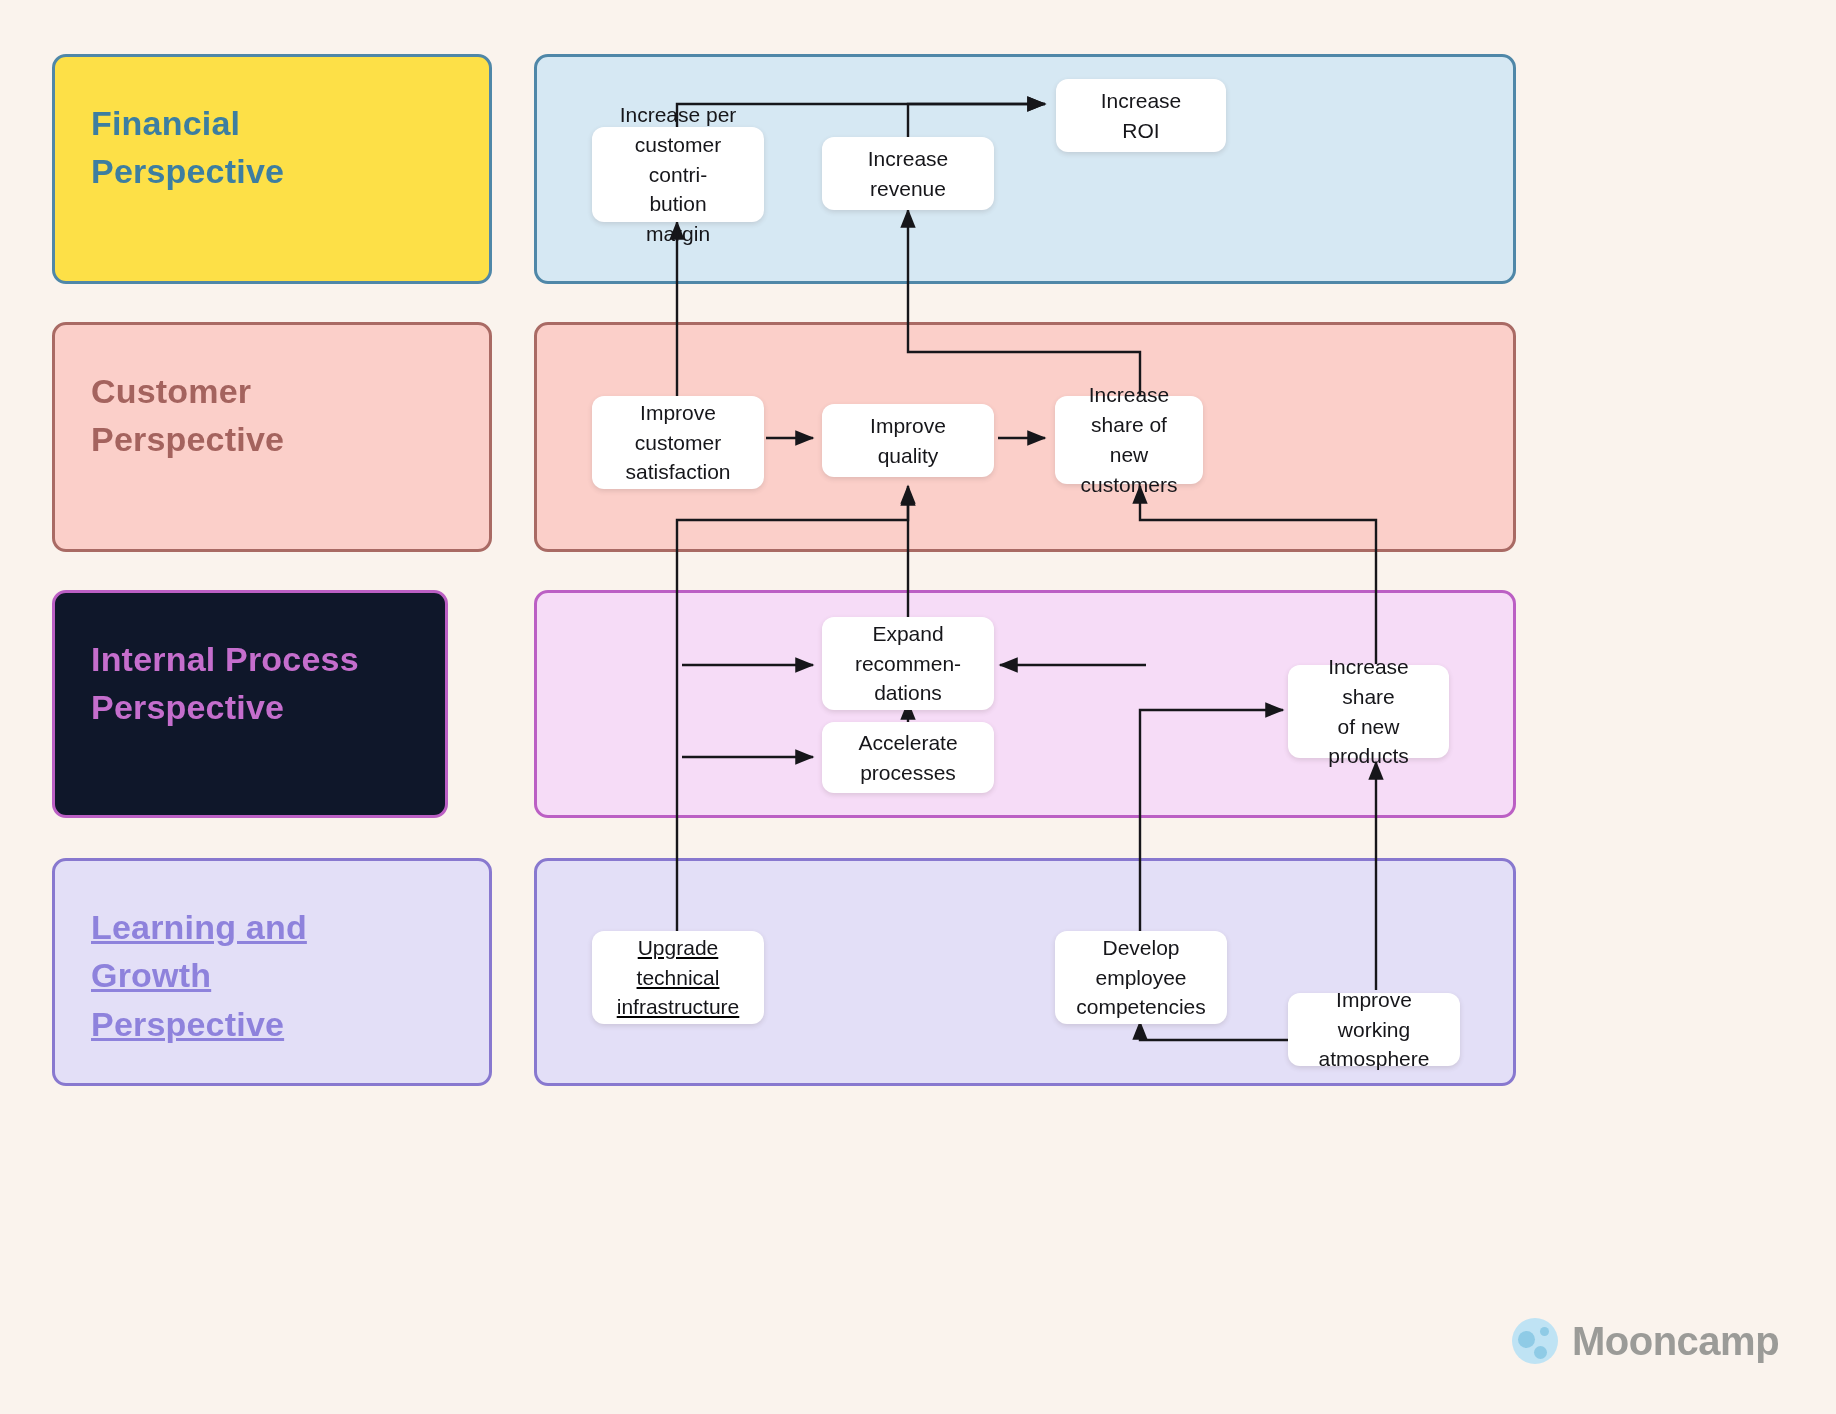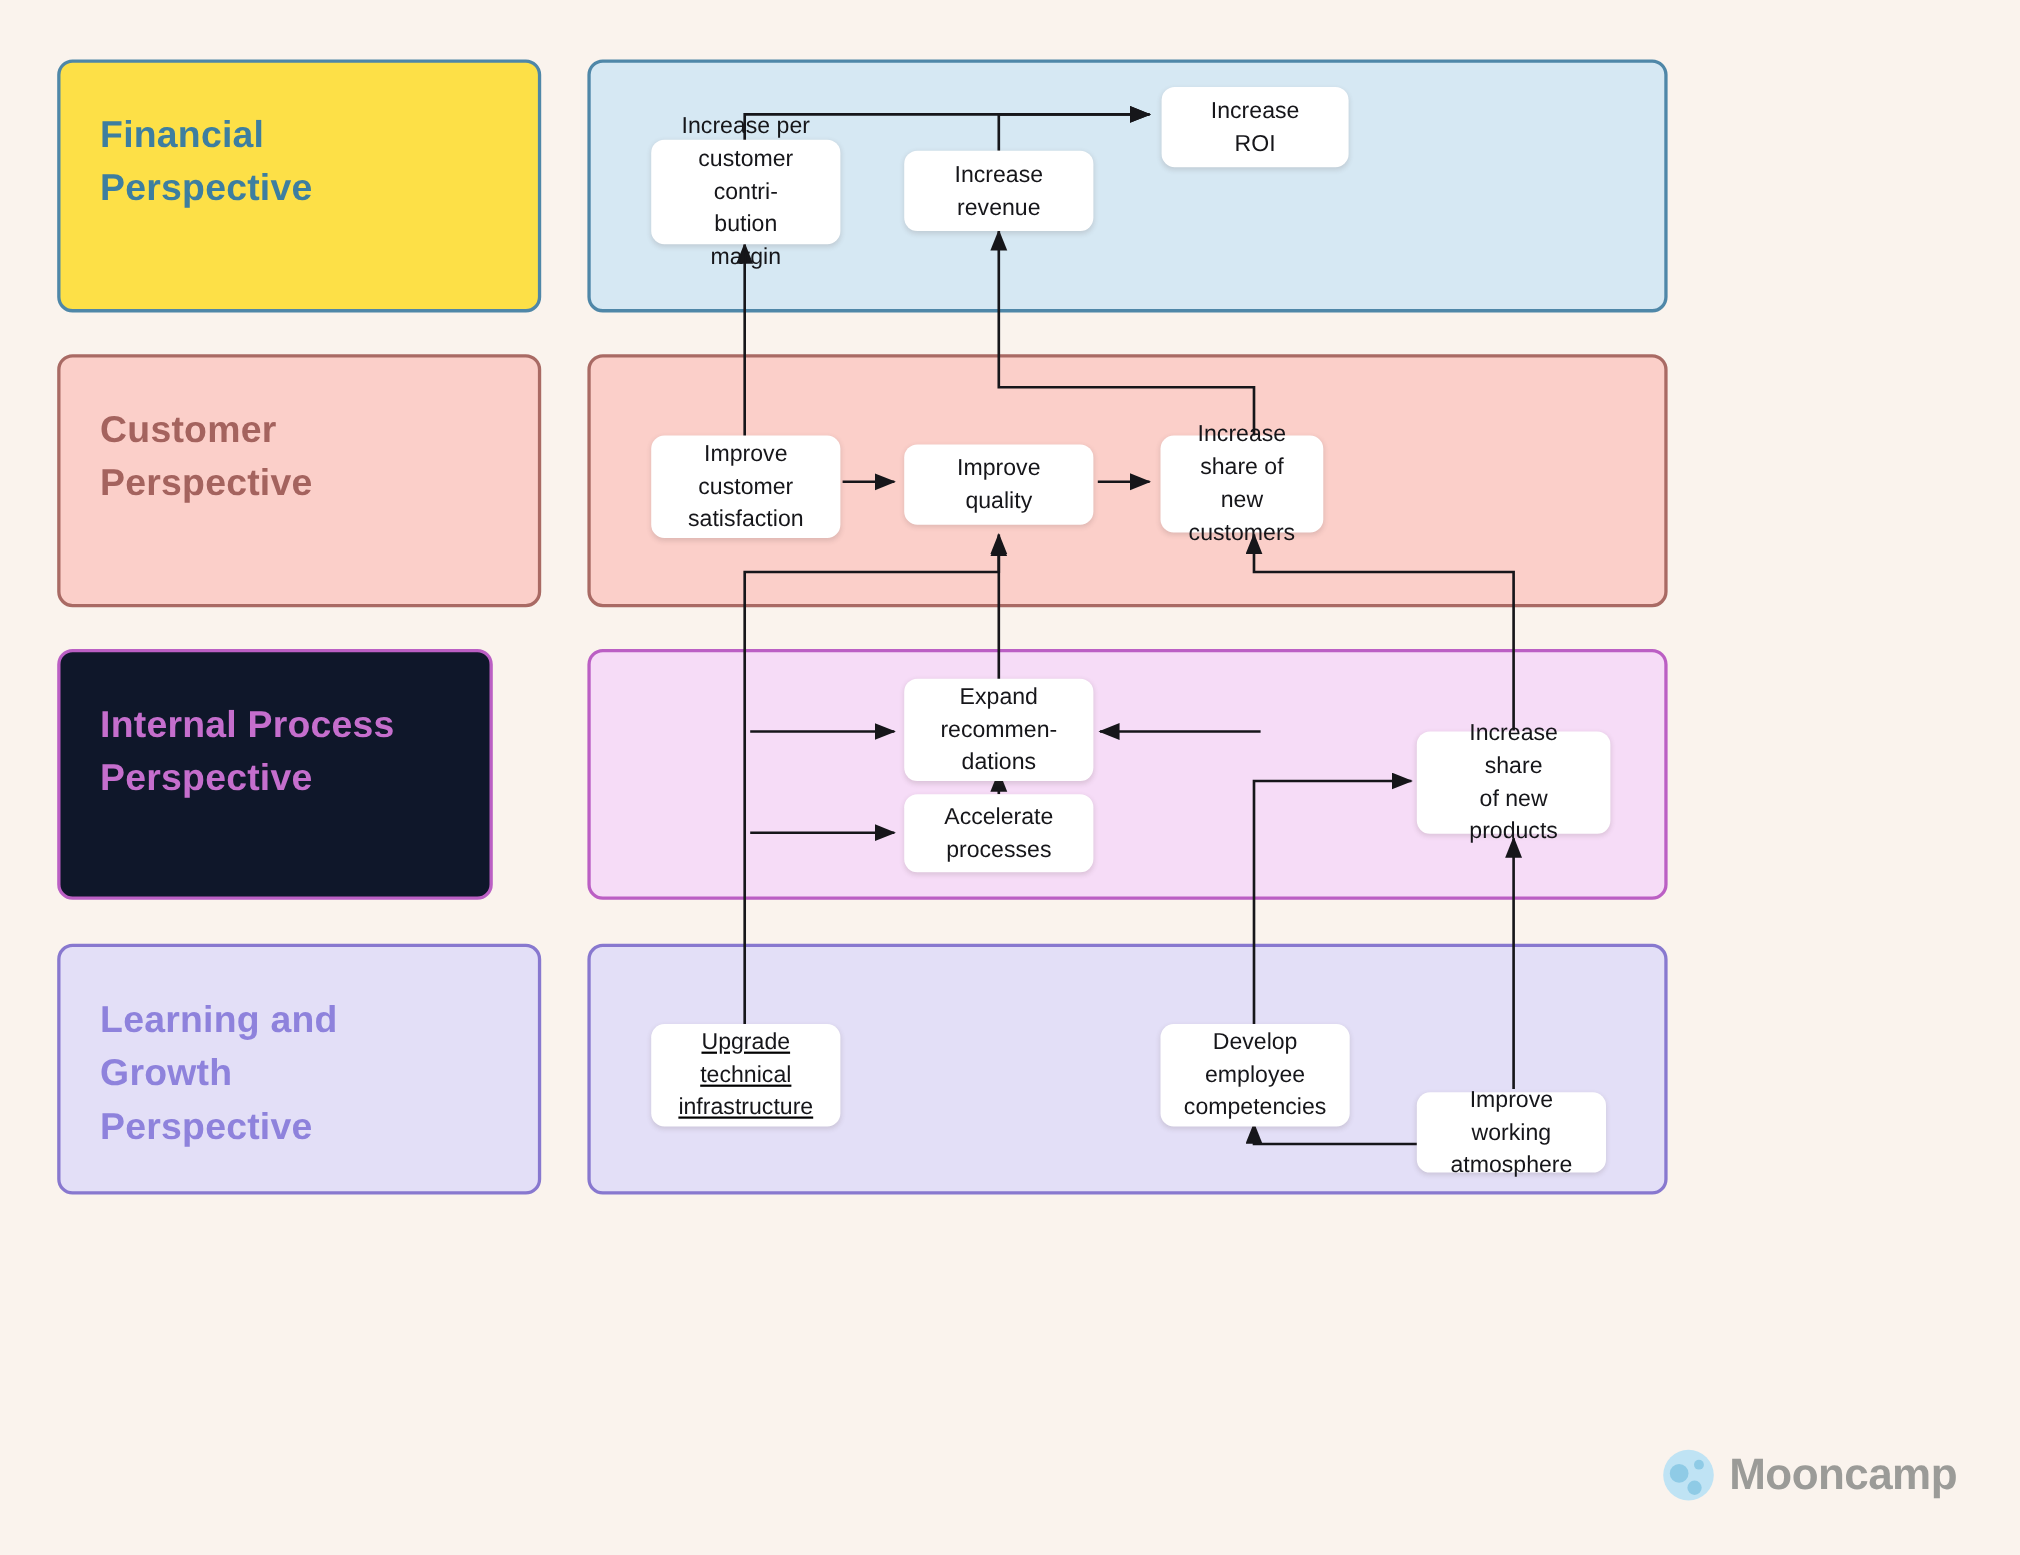--- a/index.html
+++ b/index.html
@@ -81,21 +81,21 @@
     <div class="txt" style="color:#a4635e;">Customer
 Perspective</div>
   </div>
 
   <div class="perspective-label" style="left:52px;top:590px;width:396px;height:228px;background:#0f172a;border:3px solid #bb5fc4;">
     <div class="txt" style="color:#c56ecd;">Internal Process
 Perspective</div>
   </div>
 
   <div class="perspective-label" style="left:52px;top:858px;width:440px;height:228px;background:#e3dff7;border:3px solid #8878cf;">
-    <div class="txt" style="color:#8e82dc;">Learning and
+    <div class="txt" style="color:#8e82dc;text-decoration:underline;">Learning and
 Growth
 Perspective</div>
   </div>
 
   <div class="band" style="left:534px;top:54px;width:982px;height:230px;background:#d6e8f3;border:3px solid #4f87a8;"></div>
   <div class="band" style="left:534px;top:322px;width:982px;height:230px;background:#fbcfc9;border:3px solid #a96a64;"></div>
   <div class="band" style="left:534px;top:590px;width:982px;height:228px;background:#f6dcf7;border:3px solid #bb5fc4;"></div>
   <div class="band" style="left:534px;top:858px;width:982px;height:228px;background:#e3dff7;border:3px solid #8878cf;"></div>
 
   <svg id="arrows" viewBox="0 0 1836 1414">
@@ -176,21 +176,21 @@
     <span class="ntxt">Expand
 recommen-
 dations</span>
   </div>
 
   <div class="node" style="left:822px;top:722px;width:172px;height:71px;">
     <span class="ntxt">Accelerate
 processes</span>
   </div>
 
-  <div class="node" style="left:1288px;top:665px;width:176px;height:93px;">
+  <div class="node" style="left:1288px;top:665px;width:161px;height:93px;">
     <span class="ntxt">Increase share
 of new
 products</span>
   </div>
 
   <div class="node" style="left:592px;top:931px;width:172px;height:93px;text-decoration:underline;">
     <span class="ntxt">Upgrade
 technical
 infrastructure</span>
   </div>

